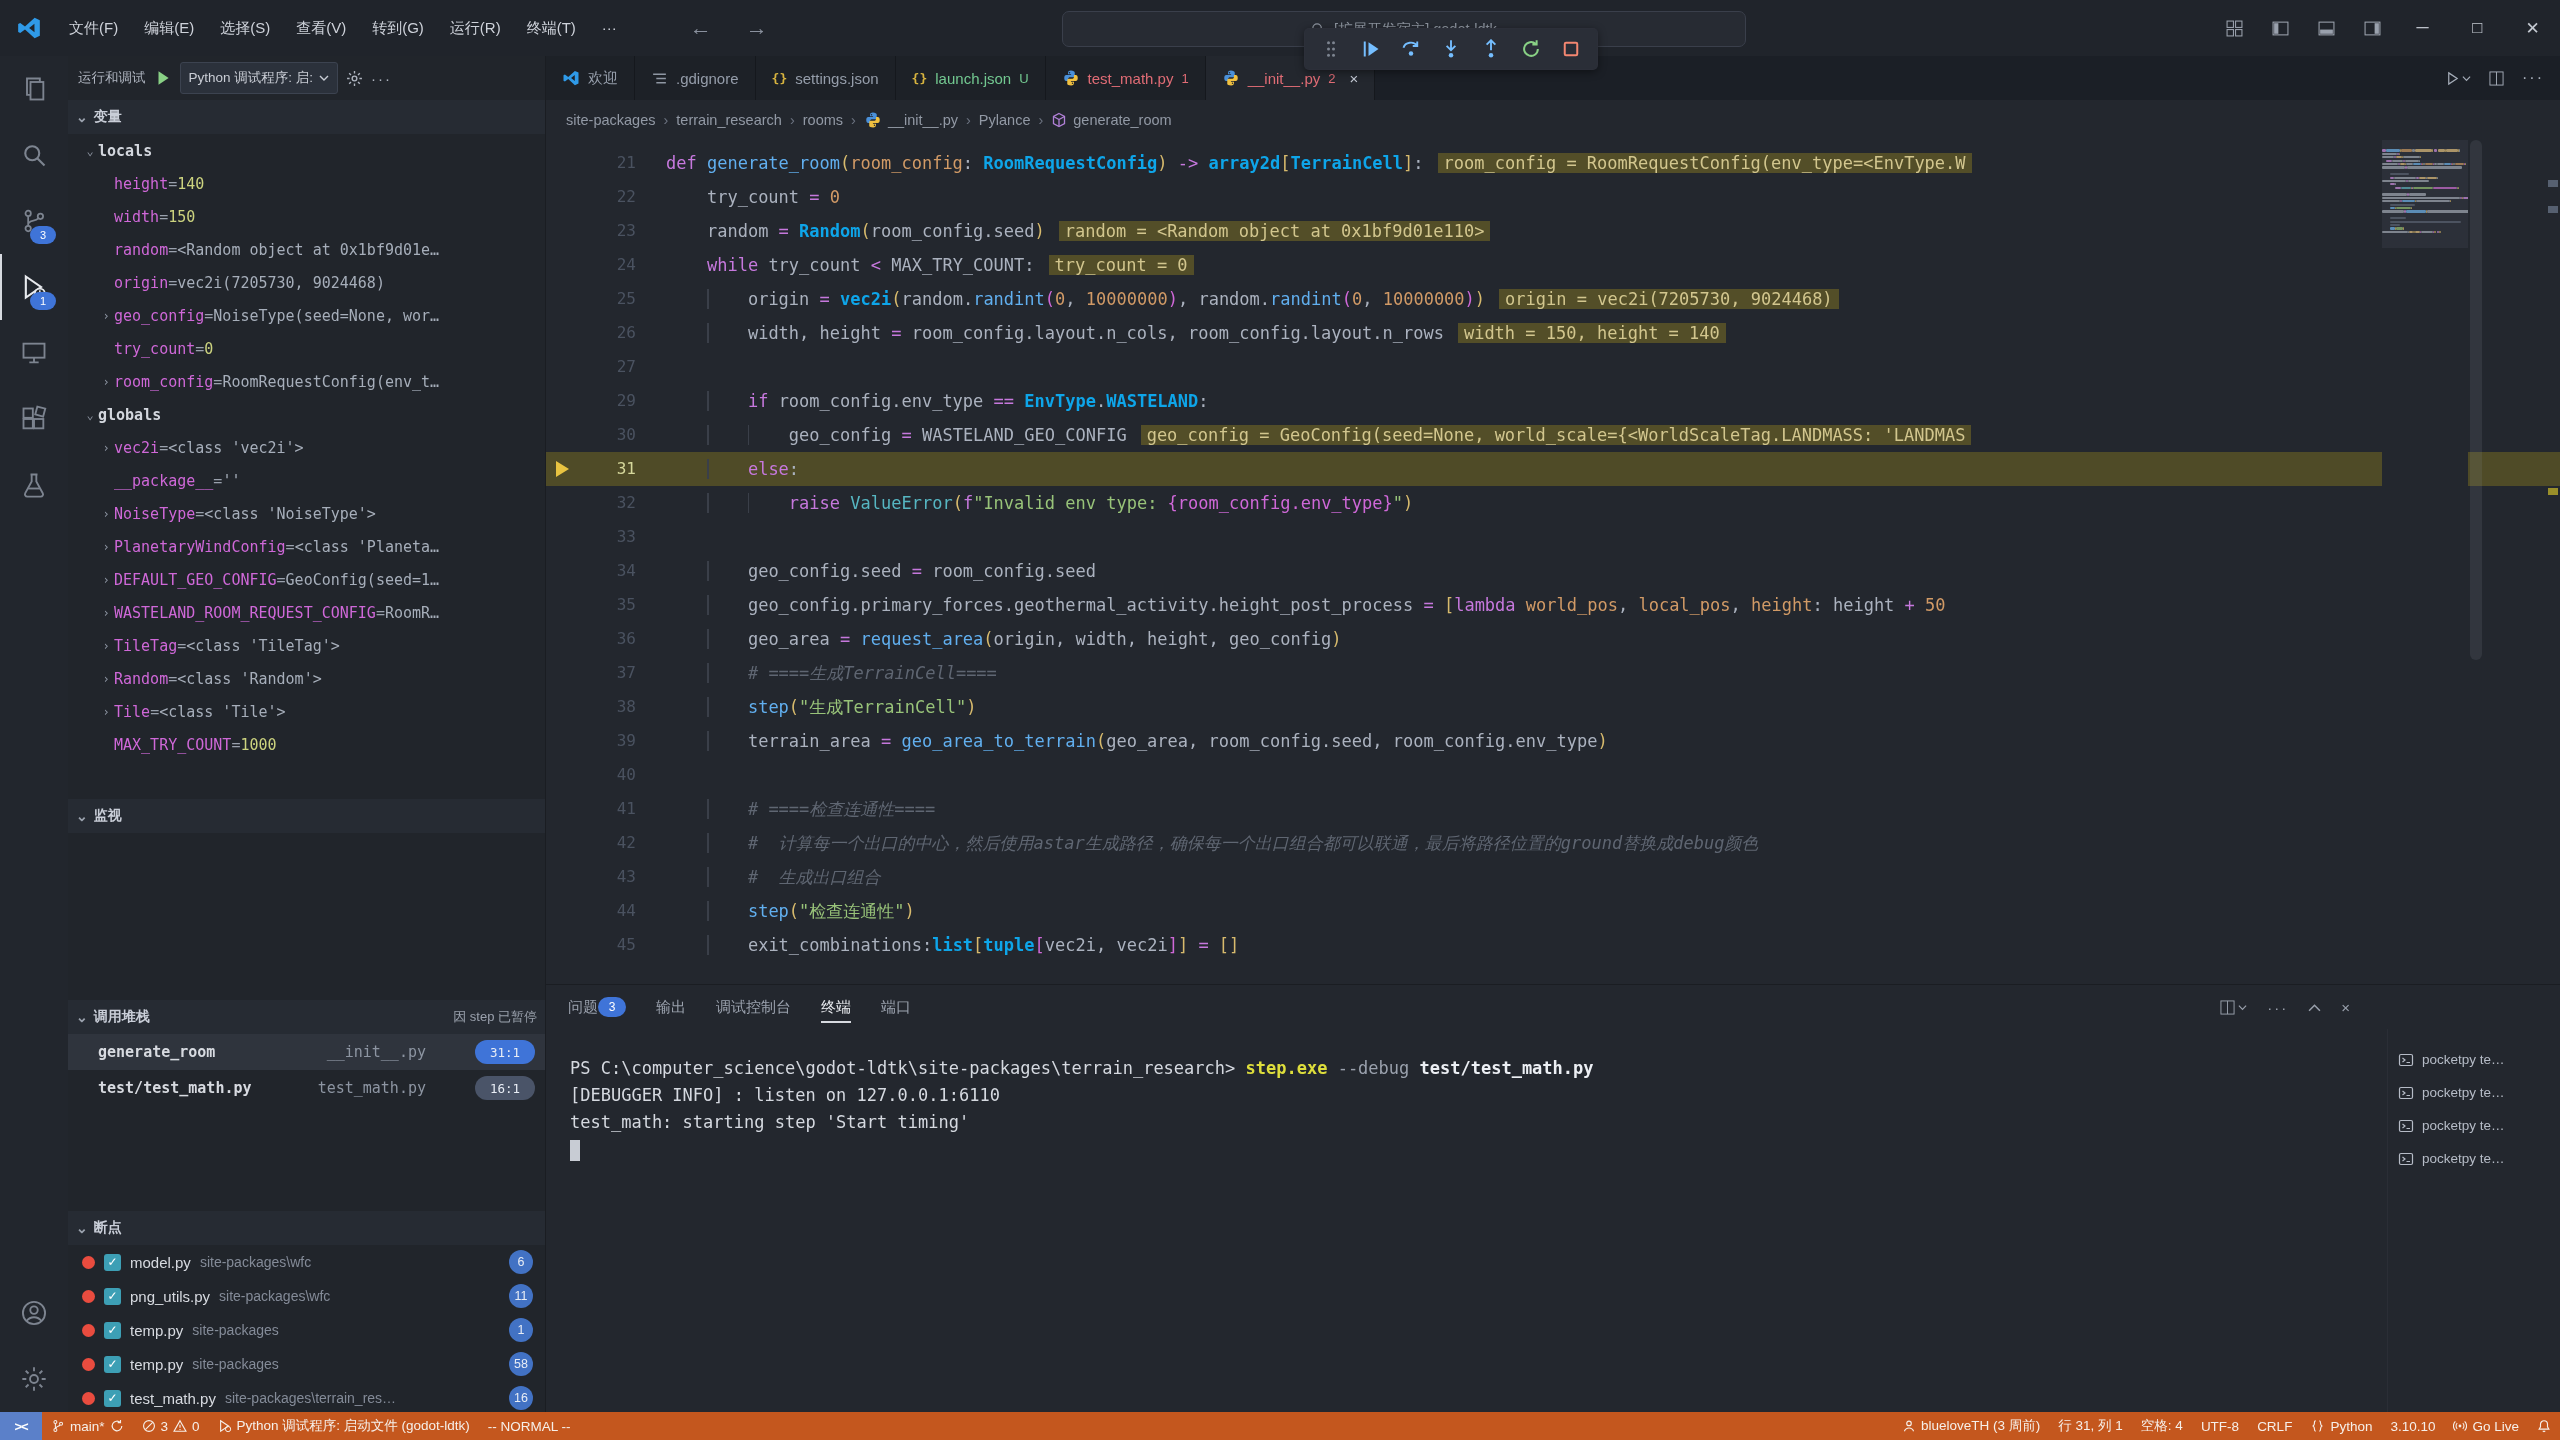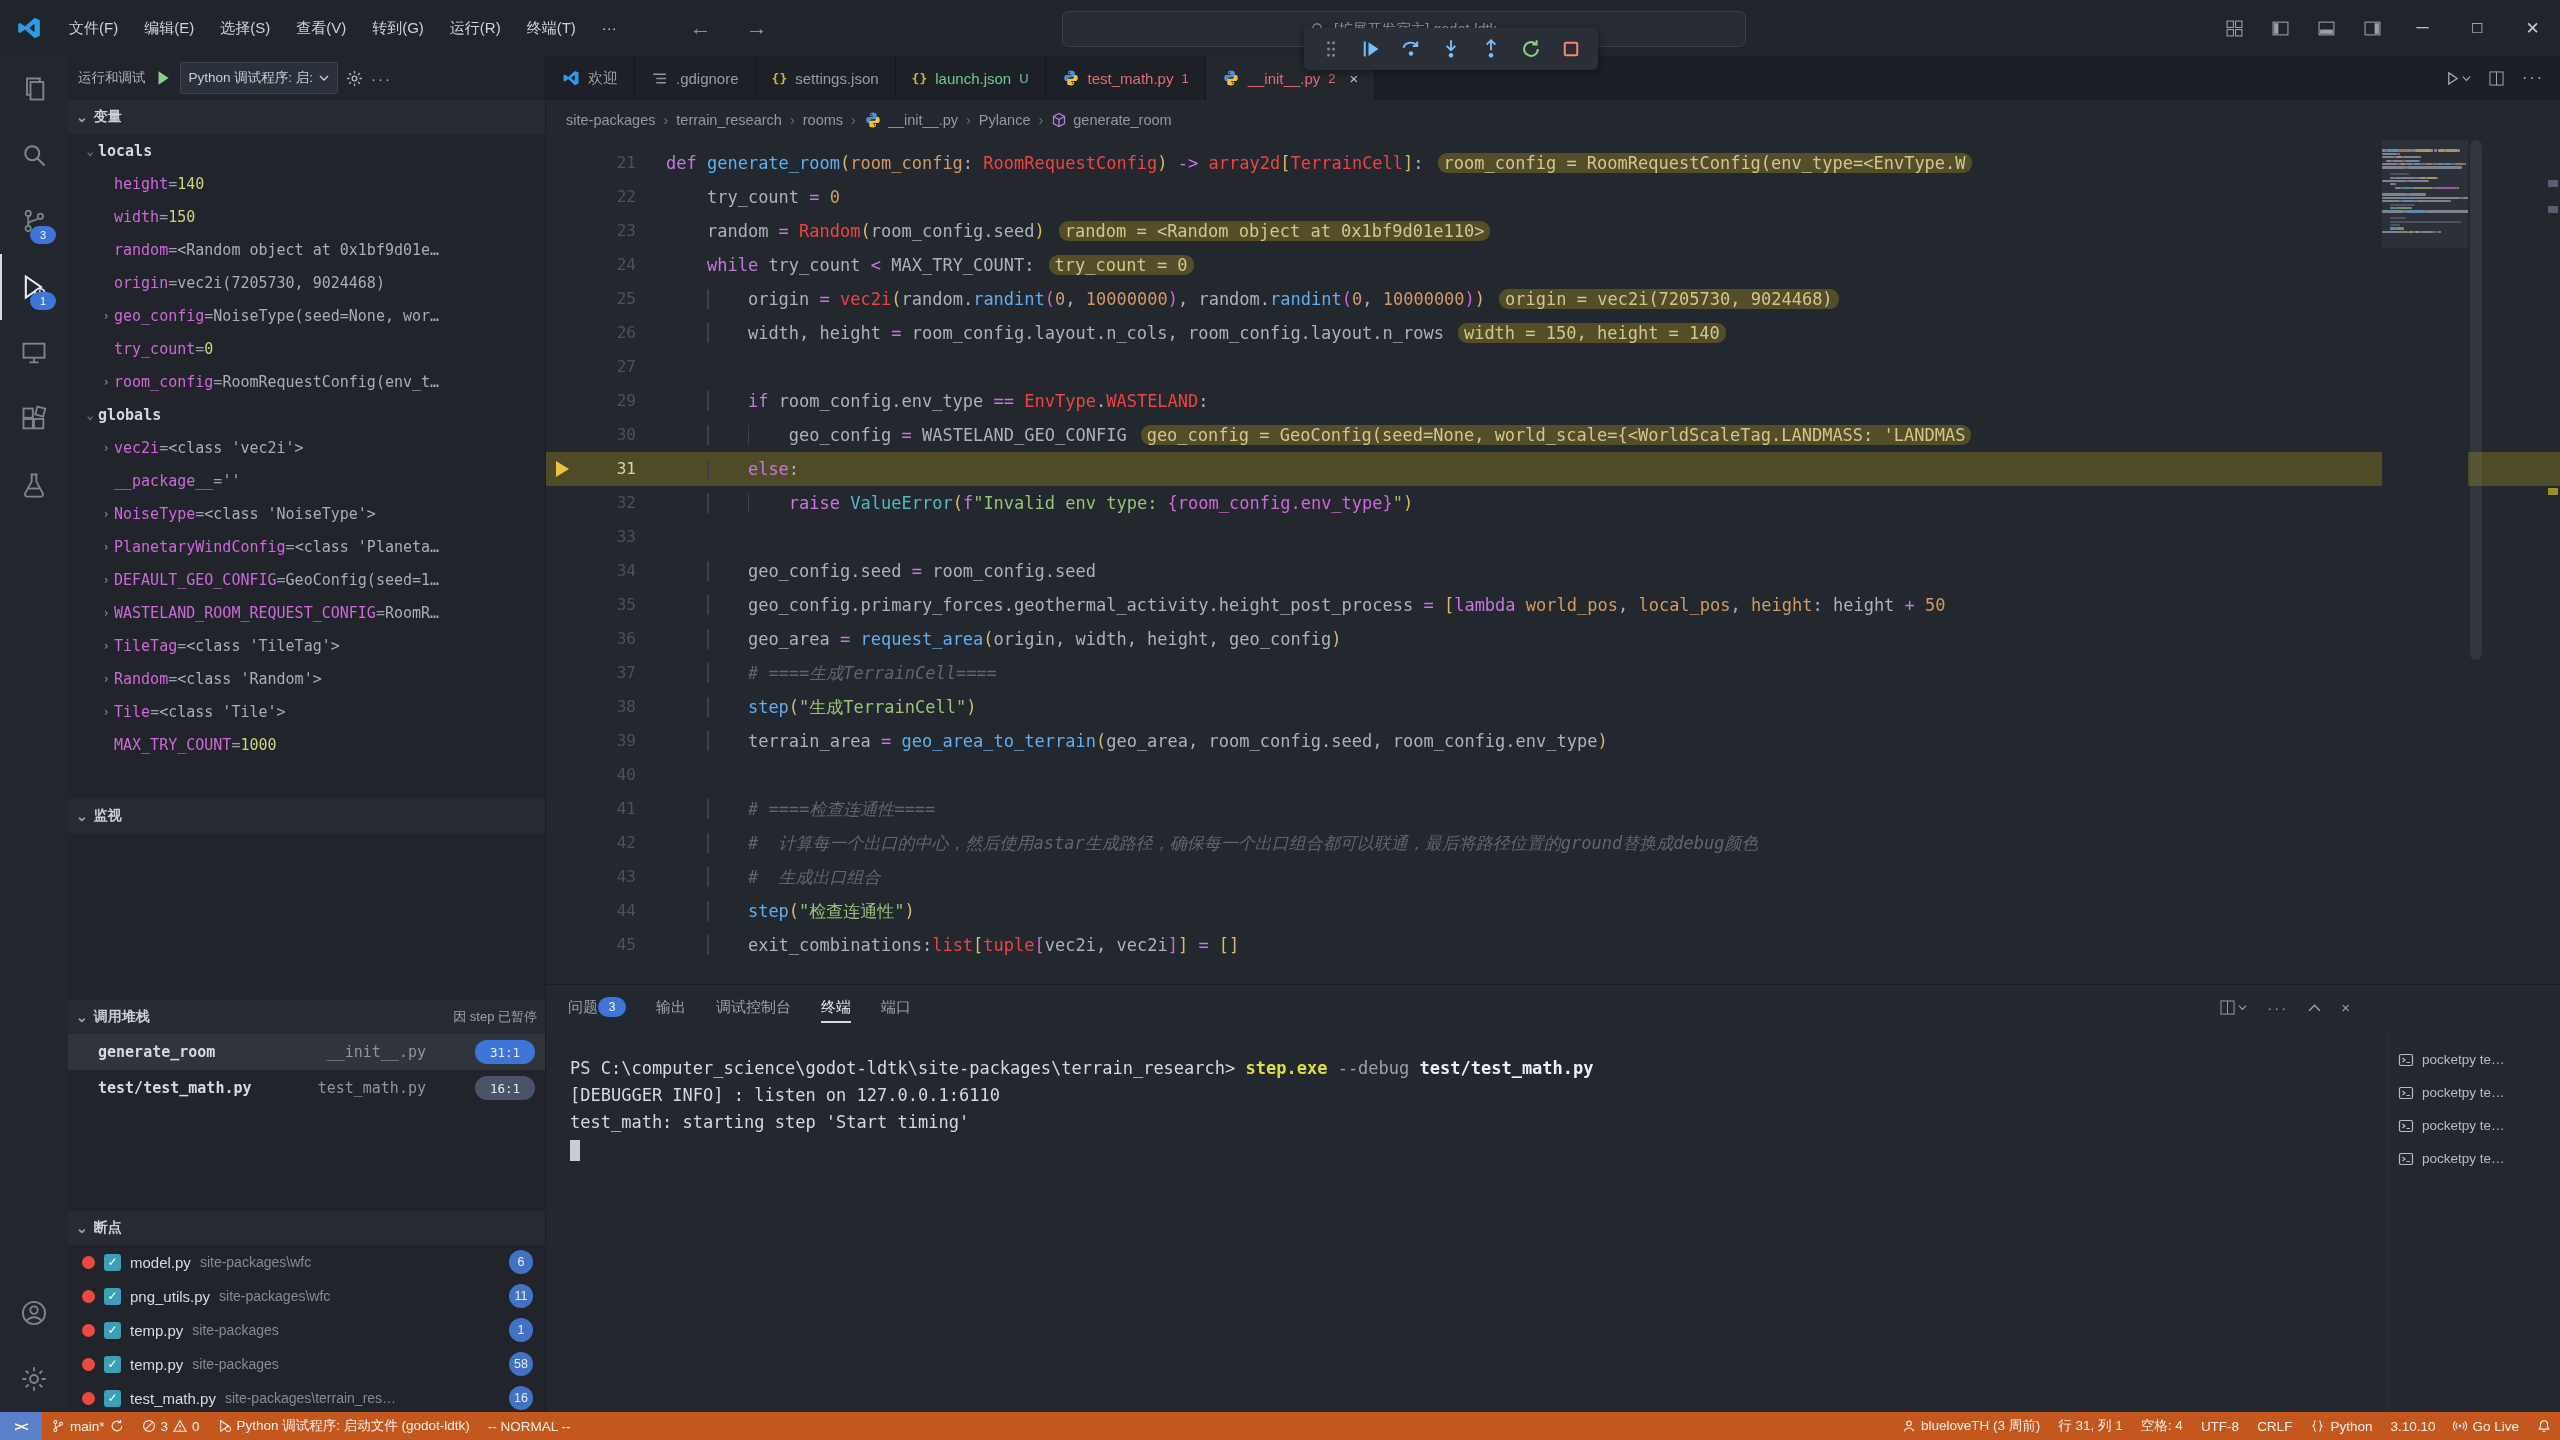--- a/index.html
+++ b/index.html
@@ -72,22 +72,22 @@
   
   #code-wrap{flex:1;position:relative;overflow:hidden;background:#23272e;}
   #code-scroll{position:absolute;left:0;top:-28px;right:0;}
   .cl{height:34px;line-height:34px;white-space:pre;font-size:17px;position:relative;display:flex;}
   .cl .bpcol{width:34px;flex:none;position:relative;}
   .cl .ln{width:56px;flex:none;text-align:right;color:#4a5260;font-size:16px;}
   .cl .ct{padding-left:30px;flex:1;}
   .cl.cur{background:#4f4b27;}
   .cl.cur .ln{color:#d6d89c;}
   .arrow-cur{position:absolute;left:10px;top:9px;width:0;height:0;border-left:13px solid #e8c341;border-top:8px solid transparent;border-bottom:8px solid transparent;}
-  .hint{background:#534e28;color:#d2c68e;margin-left:14px;padding:0 6px;border-radius:9px;}
-  .tk-k{color:#c678dd;} .tk-f{color:#61afef;} .tk-t{color:#ef4444;} .tk-v{color:#abb2bf;}
+  .hint{background:#534e28;color:#d2c68e;margin-left:14px;padding:0 6px;}
+  .tk-k{color:#c678dd;} .tk-f{color:#61afef;} .tk-t{color:#0ea5e9;font-weight:bold;} .tk-v{color:#abb2bf;}
   .tk-n{color:#d19a66;} .tk-s{color:#98c379;} .tk-c{color:#5f6672;font-style:italic;}
   .tk-o{color:#c678dd;} .tk-p{color:#d19a66;} .tk-e{color:#56b6c2;} .tk-b1{color:#d7ba6d;} .tk-b2{color:#cf68d8;}
   .ig{background:linear-gradient(to right,#3a3f49 1.5px,transparent 1.5px);}
   .ig0{background:none;}
   #minimap{position:absolute;top:0;right:92px;width:86px;bottom:0;background:#23272e;overflow:hidden;}
   #mm-slider{position:absolute;left:0;right:0;top:0;height:108px;background:rgba(200,210,230,.06);}
   .mm-row{height:3.4px;white-space:nowrap;}
   .mm-row span{display:inline-block;height:2.2px;vertical-align:top;border-radius:1px;}
   #ruler{position:absolute;top:0;right:0;width:16px;bottom:0;}
   .ruler-mark{position:absolute;right:2px;width:10px;height:7px;}

